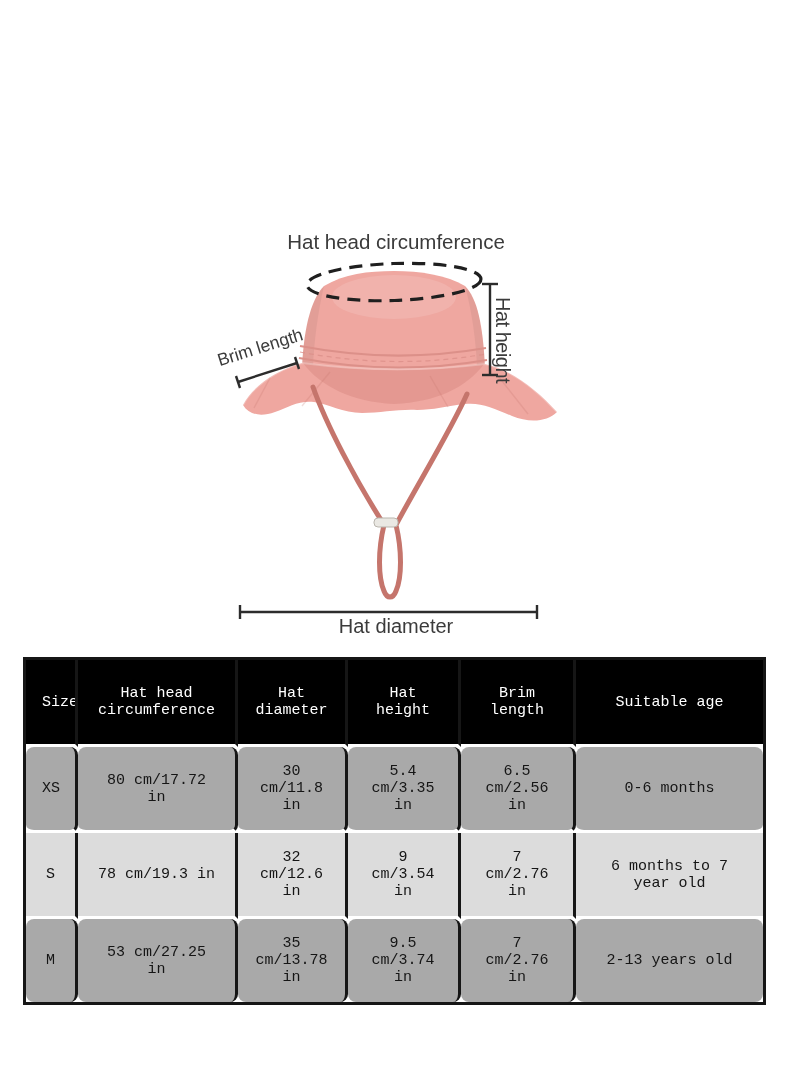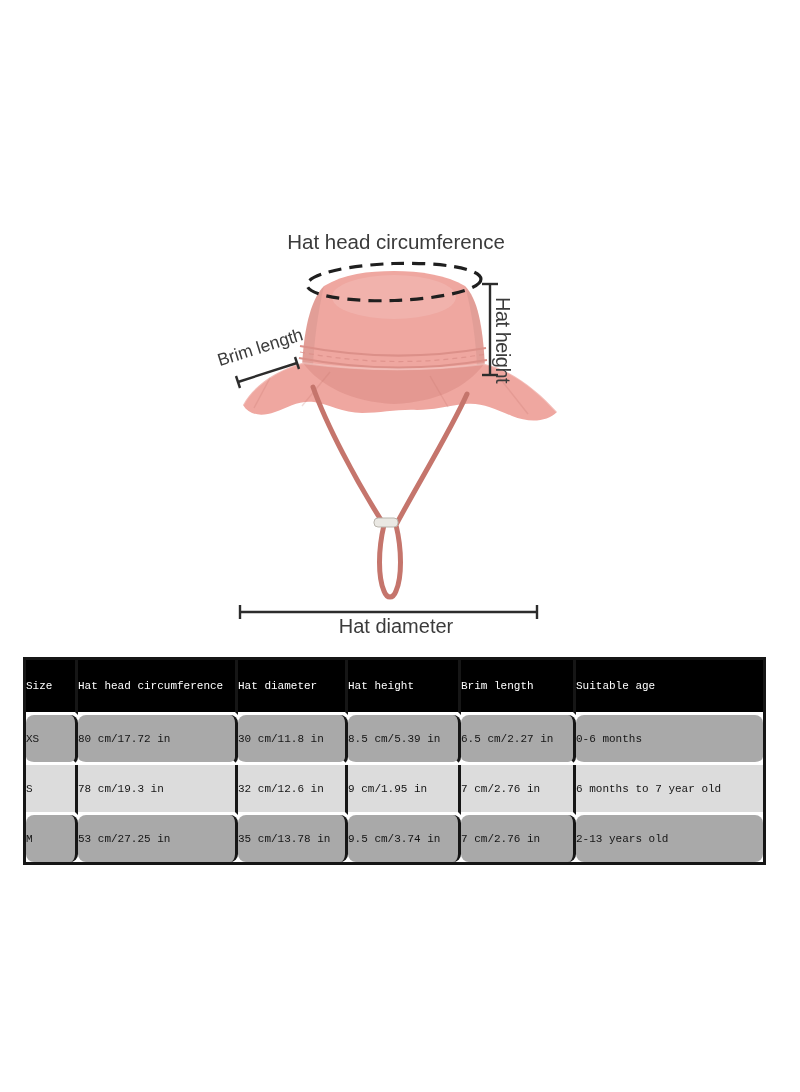--- a/index.html
+++ b/index.html
@@ -26,22 +26,22 @@
   }
   .lbl-hat-diameter{left:316px;top:599px;width:160px;text-align:center;font-size:20px;}
 
   .size-table{
     position:absolute;left:23px;top:641px;width:743px;
     border-collapse:separate;border-spacing:0;table-layout:fixed;
     border:3px solid var(--table-border,#161616);
     font-family:"Liberation Mono", monospace;
   }
   .size-table th, .size-table td{
-    padding:0;text-align:left;vertical-align:middle;
-    font-weight:normal;font-size:11px;
+    padding:16px;text-align:center;vertical-align:middle;
+    font-weight:normal;font-size:15px;
     border-right:3px solid var(--table-border,#161616);
     overflow:hidden;
   }
   .size-table th:last-child, .size-table td:last-child{border-right:none;}
   .size-table thead th{
     background:var(--header-bg,#000);color:var(--header-text,#fff);
     height:52px;border-bottom:3px solid var(--row-separator,#fff);
   }
   .size-table tbody td{height:47px;color:var(--cell-text,#151515);}
   .size-table tbody tr.sep td{border-bottom:3px solid var(--row-separator,#fff);}
@@ -131,29 +131,29 @@
         <th>Hat height</th>
         <th>Brim length</th>
         <th>Suitable age</th>
       </tr>
     </thead>
     <tbody>
       <tr class="row-dark sep">
         <td>XS</td>
         <td>80 cm/17.72 in</td>
         <td>30 cm/11.8 in</td>
-        <td>8.5 cm/5.39 in</td>
-        <td>6.5 cm/2.27 in</td>
+        <td>5.4 cm/3.35 in</td>
+        <td>6.5 cm/2.56 in</td>
         <td>0-6 months</td>
       </tr>
       <tr class="row-light sep">
         <td>S</td>
         <td>78 cm/19.3 in</td>
         <td>32 cm/12.6 in</td>
-        <td>9 cm/1.95 in</td>
+        <td>9 cm/3.54 in</td>
         <td>7 cm/2.76 in</td>
         <td>6 months to 7 year old</td>
       </tr>
       <tr class="row-dark">
         <td>M</td>
         <td>53 cm/27.25 in</td>
         <td>35 cm/13.78 in</td>
         <td>9.5 cm/3.74 in</td>
         <td>7 cm/2.76 in</td>
         <td>2-13 years old</td>

